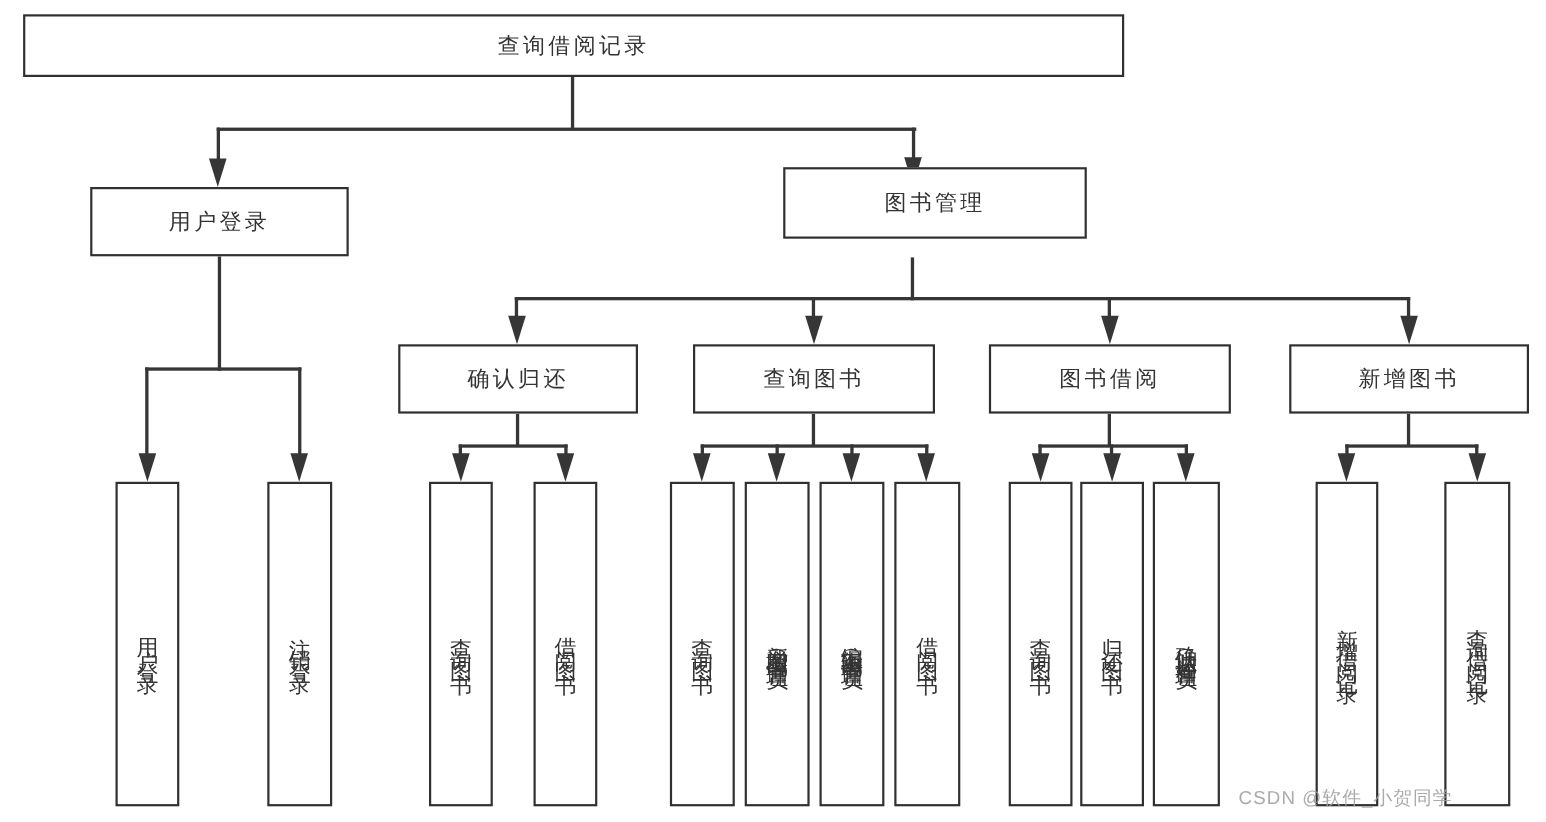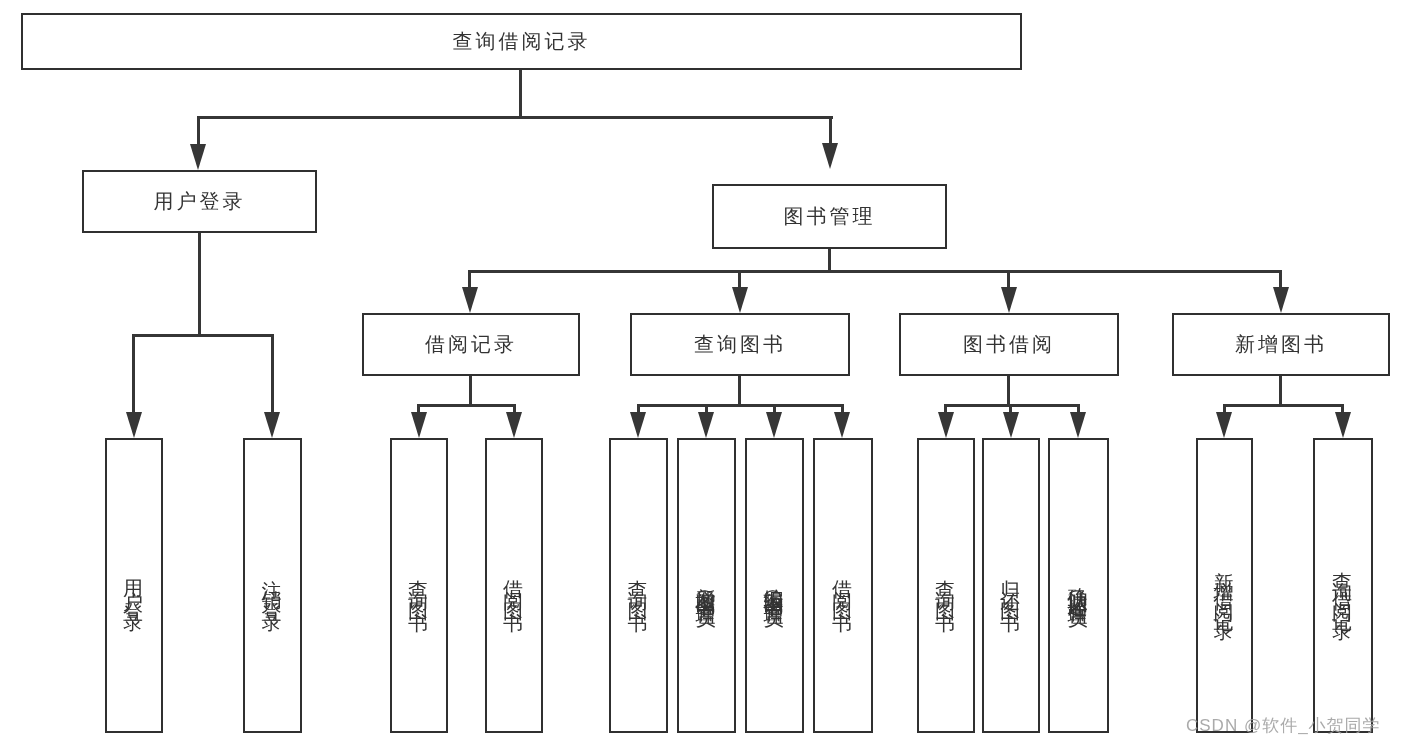--- a/index.html
+++ b/index.html
@@ -41,46 +41,46 @@
   .arrow{
     position:absolute;
     width:0;height:0;
     border-left:8px solid transparent;
     border-right:8px solid transparent;
     border-top:26px solid #363636;
     z-index:1;
   }
   .watermark{
     position:absolute;
-    left:1186px;top:714px;
+    left:1126px;top:714px;
     font-size:17px;
     color:rgba(158,158,158,0.88);
     letter-spacing:1px;
     z-index:5;
     white-space:nowrap;
   }
 </style>
 </head>
 <body>
 
 <div class="canvas">
 
   <div class="box" style="left:21px;top:13px;width:1001px;height:57px">
     <span>查询借阅记录</span>
   </div>
 
   <div class="box" style="left:82px;top:170px;width:235px;height:63px">
     <span>用户登录</span>
   </div>
-  <div class="box" style="left:712px;top:184px;width:235px;height:65px">
+  <div class="box" style="left:712px;top:152px;width:276px;height:65px">
     <span>图书管理</span>
   </div>
 
   <div class="box" style="left:362px;top:313px;width:218px;height:63px">
-    <span>借阅记录</span>
+    <span>确认归还</span>
   </div>
   <div class="box" style="left:630px;top:313px;width:220px;height:63px">
     <span>查询图书</span>
   </div>
   <div class="box" style="left:899px;top:313px;width:220px;height:63px">
     <span>图书借阅</span>
   </div>
   <div class="box" style="left:1172px;top:313px;width:218px;height:63px">
     <span>新增图书</span>
   </div>

